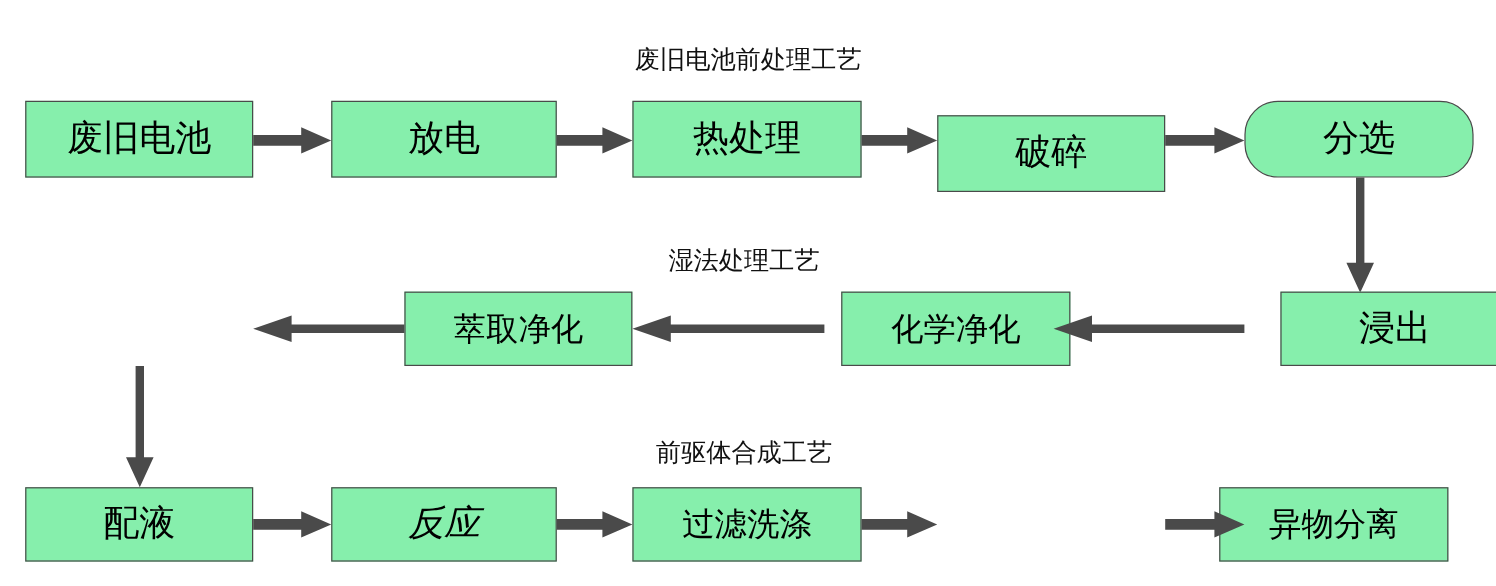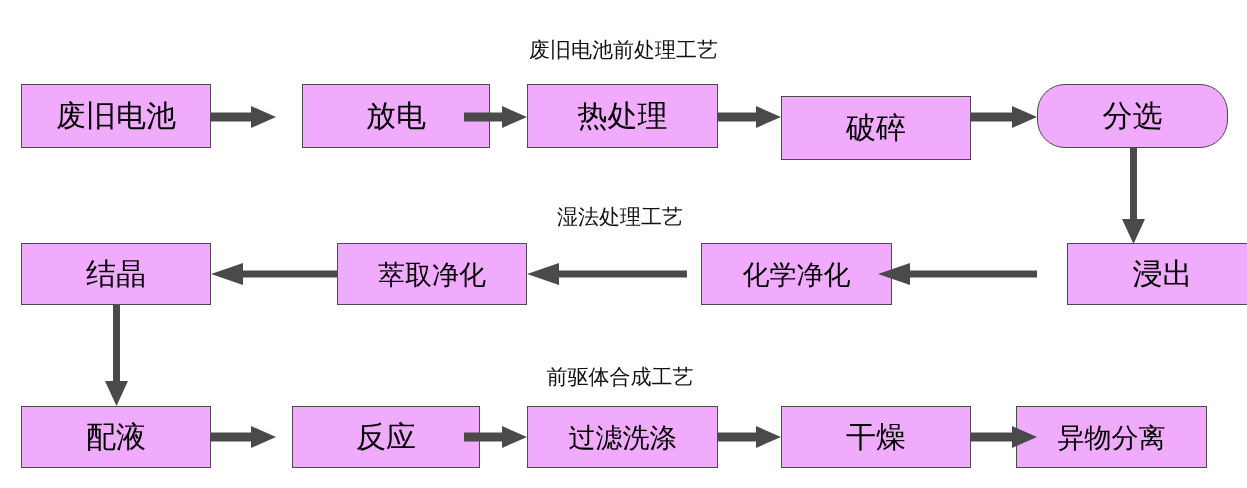--- a/index.html
+++ b/index.html
@@ -23,21 +23,21 @@
     color: #111111;
     white-space: nowrap;
     font-family: "DejaVu Serif", "Liberation Serif", serif;
     letter-spacing: 0px;
     margin-top: 20px;
   }
   .node {
     position: absolute;
     box-sizing: border-box;
     border: 1.6px solid #4a4a4a;
-    background: #f0abfc;
+    background: #86efac;
     display: flex;
     align-items: center;
     justify-content: center;
     color: #000000;
     font-size: 30px;
     line-height: 1;
     white-space: nowrap;
     font-family: "DejaVu Serif", "Liberation Serif", serif;
   }
   .node.small-text { font-size: 27px; }
@@ -54,21 +54,21 @@
 <div id="canvas" style="background: rgb(255, 255, 255);">
 
   <div class="section-title" style="left:0; top:20px; width:1247px;">废旧电池前处理工艺</div>
 
   <div class="section-title" style="left:0; top:187px; width:1240px;">湿法处理工艺</div>
 
   <div class="section-title" style="left:0; top:347px; width:1240px;">前驱体合成工艺</div>
 
   <div class="node" style="left: 21px; top: 84px; width: 190px; height: 64px; border-color: rgb(74, 74, 74);">废旧电池</div>
 
-  <div class="node" style="left: 276px; top: 84px; width: 188px; height: 64px; border-color: rgb(74, 74, 74); margin-left: 26px;">放电</div>
+  <div class="node" style="left: 276px; top: 84px; width: 188px; height: 64px; border-color: rgb(74, 74, 74);">放电</div>
 
   <div class="node" style="left: 527px; top: 84px; width: 191px; height: 64px; border-color: rgb(74, 74, 74);">热处理</div>
 
   <div class="node" style="left: 781px; top: 96px; width: 190px; height: 64px; border-color: rgb(74, 74, 74);">破碎</div>
 
   <div class="node" style="left: 1037px; top: 84px; width: 191px; height: 64px; border-color: rgb(74, 74, 74); border-radius: 28px;">分选</div>
 
   <svg class="arrow-svg" style="left:211px; top:106px;" width="65" height="22">
     <polygon class="arrow-body" points="0,6.5 40,6.5 40,0 65,11 40,22 40,15.5 0,15.5" fill="#4a4a4a"></polygon>
   </svg>
@@ -82,21 +82,20 @@
   </svg>
 
   <svg class="arrow-svg" style="left:971px; top:106px;" width="66" height="22">
     <polygon class="arrow-body" points="0,6.5 41,6.5 41,0 66,11 41,22 41,15.5 0,15.5" fill="#4a4a4a"></polygon>
   </svg>
 
   <svg class="arrow-svg" style="left:1122px; top:148px;" width="23" height="96">
     <polygon class="arrow-body" points="8,0 15,0 15,71 23,71 11.5,96 0,71 8,71" fill="#4a4a4a"></polygon>
   </svg>
 
-  <div class="node" style="left: 21px; top: 243px; width: 190px; height: 62px; border-color: rgb(74, 74, 74);">结晶</div>
 
   <div class="node small-text" style="left: 337px; top: 243px; width: 190px; height: 62px; border-color: rgb(74, 74, 74);">萃取净化</div>
 
   <div class="node small-text" style="left: 687px; top: 243px; width: 191px; height: 62px; border-color: rgb(74, 74, 74); margin-left: 14px;">化学净化</div>
 
   <div class="node" style="left: 1067px; top: 243px; width: 191px; height: 62px; border-color: rgb(74, 74, 74);">浸出</div>
 
   <svg class="arrow-svg" style="left:878px; top:263px;" width="159" height="22">
     <polygon class="arrow-body" points="159,7.5 32,7.5 32,0 0,11 32,22 32,14.5 159,14.5" fill="#4a4a4a"></polygon>
   </svg>
@@ -108,25 +107,24 @@
   <svg class="arrow-svg" style="left:211px; top:263px;" width="126" height="22">
     <polygon class="arrow-body" points="126,7.5 32,7.5 32,0 0,11 32,22 32,14.5 126,14.5" fill="#4a4a4a"></polygon>
   </svg>
 
   <svg class="arrow-svg" style="left:105px; top:305px;" width="23" height="101">
     <polygon class="arrow-body" points="8,0 15,0 15,76 23,76 11.5,101 0,76 8,76" fill="#4a4a4a"></polygon>
   </svg>
 
   <div class="node" style="left: 21px; top: 406px; width: 190px; height: 62px; border-color: rgb(74, 74, 74);">配液</div>
 
-  <div class="node" style="left: 292px; top: 406px; width: 188px; height: 62px; border-color: rgb(74, 74, 74);">反应</div>
+  <div class="node" style="left: 276px; top: 406px; width: 188px; height: 62px; border-color: rgb(74, 74, 74); font-style: italic;">反应</div>
 
   <div class="node small-text" style="left: 527px; top: 406px; width: 191px; height: 62px; border-color: rgb(74, 74, 74);">过滤洗涤</div>
 
-  <div class="node" style="left: 781px; top: 406px; width: 190px; height: 62px; border-color: rgb(74, 74, 74);">干燥</div>
 
   <div class="node small-text" style="left: 1016px; top: 406px; width: 191px; height: 62px; border-color: rgb(74, 74, 74);">异物分离</div>
 
   <svg class="arrow-svg" style="left:211px; top:426px;" width="65" height="22">
     <polygon class="arrow-body" points="0,6.5 40,6.5 40,0 65,11 40,22 40,15.5 0,15.5" fill="#4a4a4a"></polygon>
   </svg>
 
   <svg class="arrow-svg" style="left:464px; top:426px;" width="63" height="22">
     <polygon class="arrow-body" points="0,6.5 38,6.5 38,0 63,11 38,22 38,15.5 0,15.5" fill="#4a4a4a"></polygon>
   </svg>

